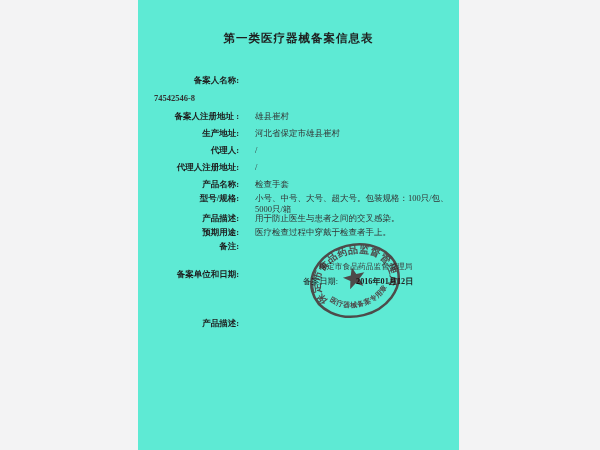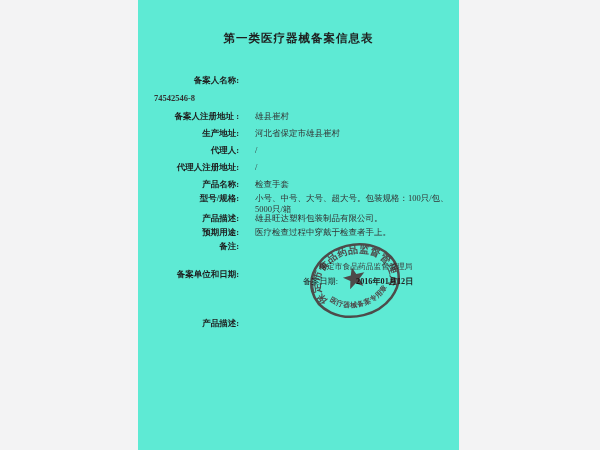--- a/index.html
+++ b/index.html
@@ -138,21 +138,21 @@
     <div class="row r6">
       <span class="lbl">产品名称:</span>
       <span class="val">检查手套</span>
     </div>
     <div class="row r7">
       <span class="lbl">型号/规格:</span>
       <span class="val">小号、中号、大号、超大号。包装规格：100只/包、5000只/箱</span>
     </div>
     <div class="row r8">
       <span class="lbl">产品描述:</span>
-      <span class="val">雄县旺达塑料包装制品有限公司。</span>
+      <span class="val">用于防止医生与患者之间的交叉感染。</span>
     </div>
     <div class="row r9">
       <span class="lbl">预期用途:</span>
       <span class="val">医疗检查过程中穿戴于检查者手上。</span>
     </div>
     <div class="row r10">
       <span class="lbl">备注:</span>
       <span class="val"></span>
     </div>
 

